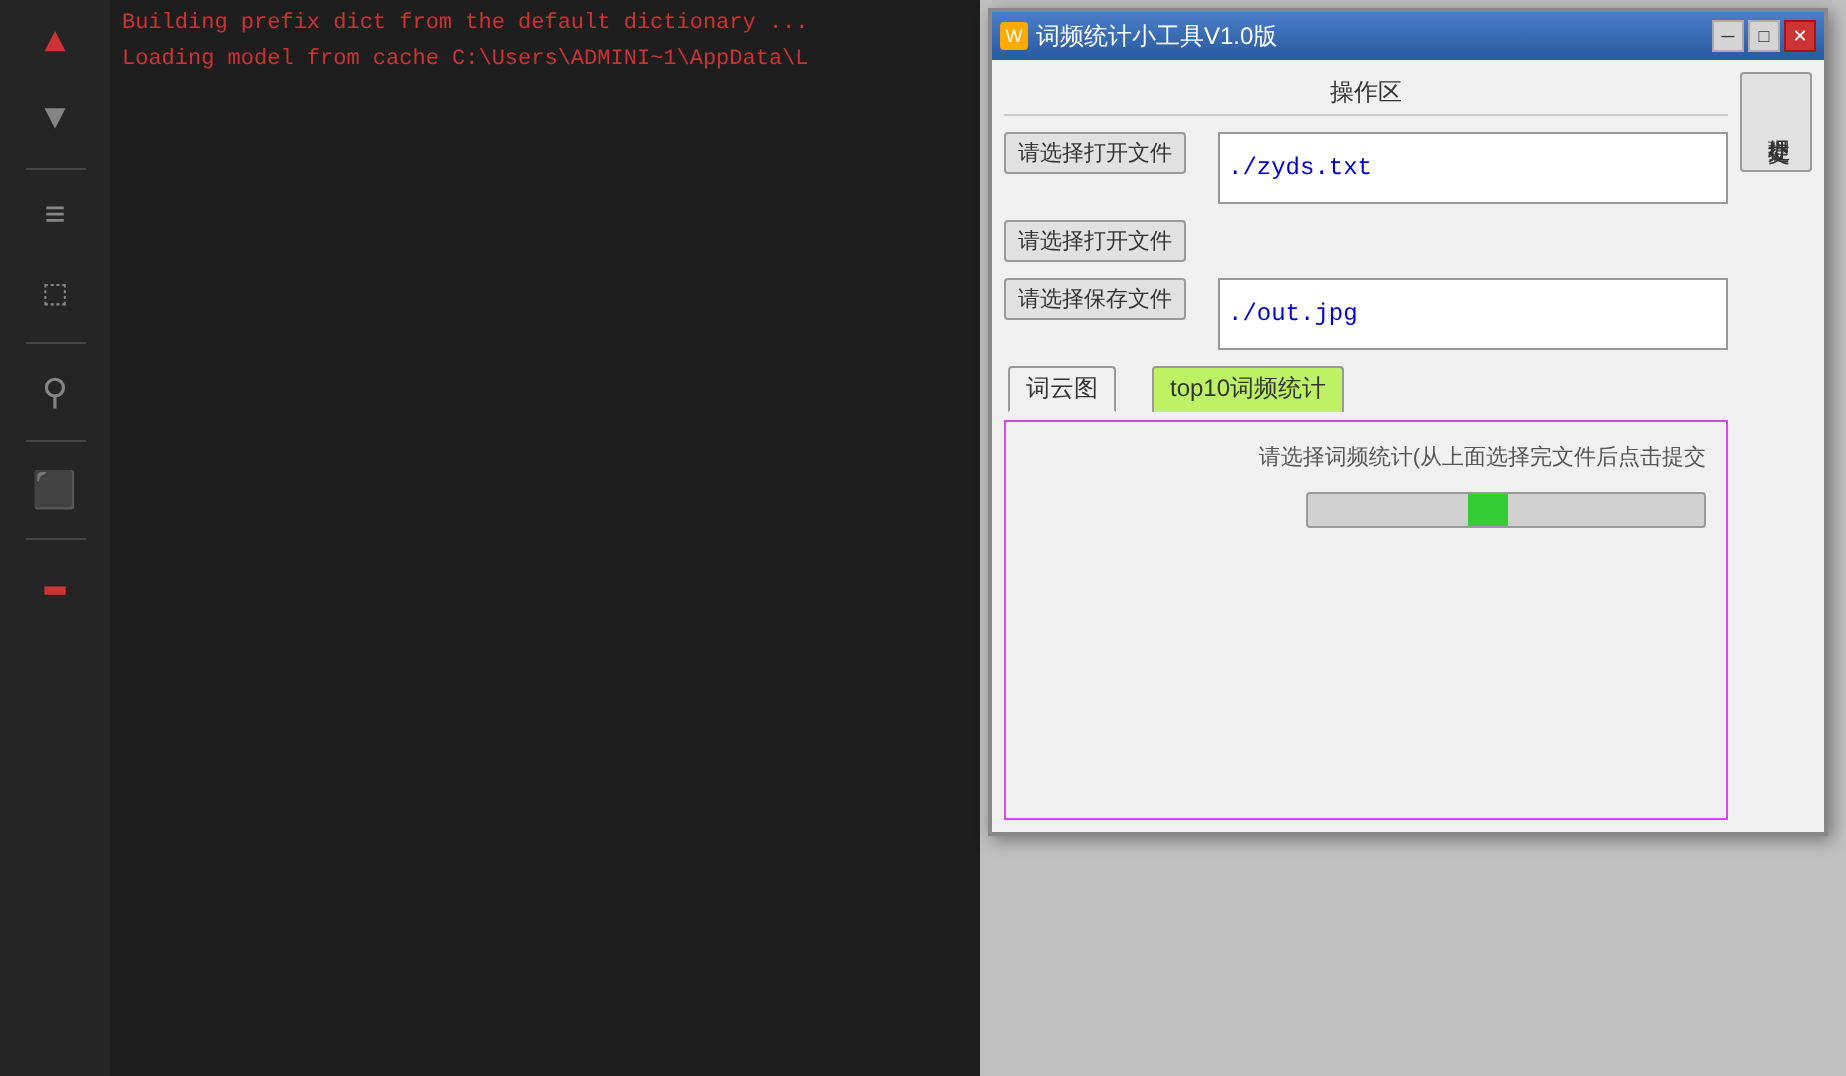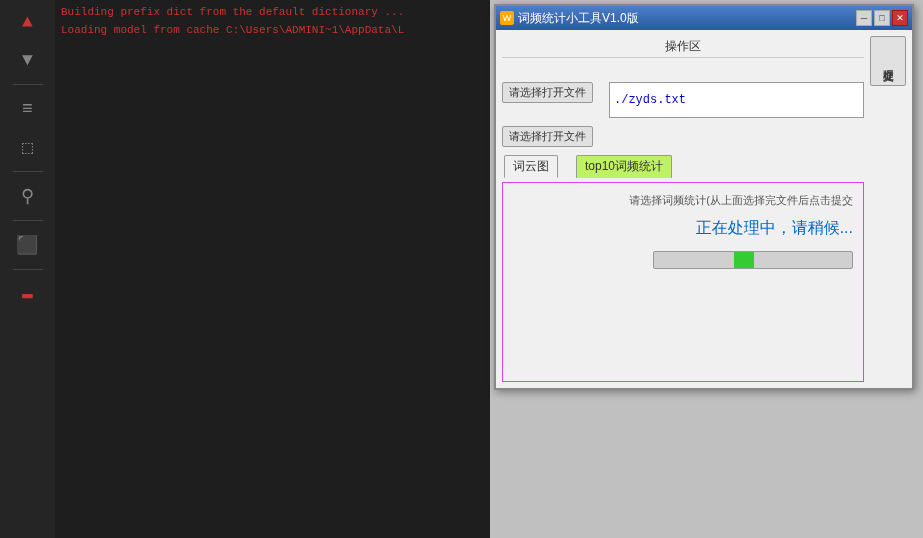--- a/index.html
+++ b/index.html
@@ -151,21 +151,21 @@
       flex-direction: column;
       gap: 4px;
     }
 
     .section-label {
       font-size: 12px;
       color: #333;
       text-align: center;
       padding: 2px 0;
       border-bottom: 1px solid #ccc;
-      margin-bottom: 20px;
+      margin-bottom: 4px;
     }
 
     .file-row {
       display: flex;
       align-items: flex-start;
       gap: 16px;
       margin-bottom: 4px;
     }
 
     .file-btn {
@@ -334,29 +334,32 @@
 
         <div class="file-row">
           <button class="file-btn">请选择打开文件</button>
           <input class="file-input" type="text" value="./zyds.txt" style="">
         </div>
 
         <div class="file-row">
           <button class="file-btn">请选择打开文件</button>
         </div>
 
+        <div class="file-row">
+          <button class="file-btn">请选择保存文件</button>
+          <input class="file-input" type="text" value="./out.jpg" style="">
+        </div>
 
         <div class="tabs">
           <div class="tab active">词云图</div>
           <div class="tab">top10词频统计</div>
         </div>
 
         <div class="tab-content">
           <div class="processing-hint">请选择词频统计(从上面选择完文件后点击提交</div>
-          <div class="processing-text">正在处理中，请稍候...</div>
           <div class="progress-bar-container">
             <div class="progress-bar-fill"></div>
           </div>
         </div>
       </div>
 
       <div class="side-buttons">
         <button class="action-btn">提交处理</button>
       </div>
     </div>

